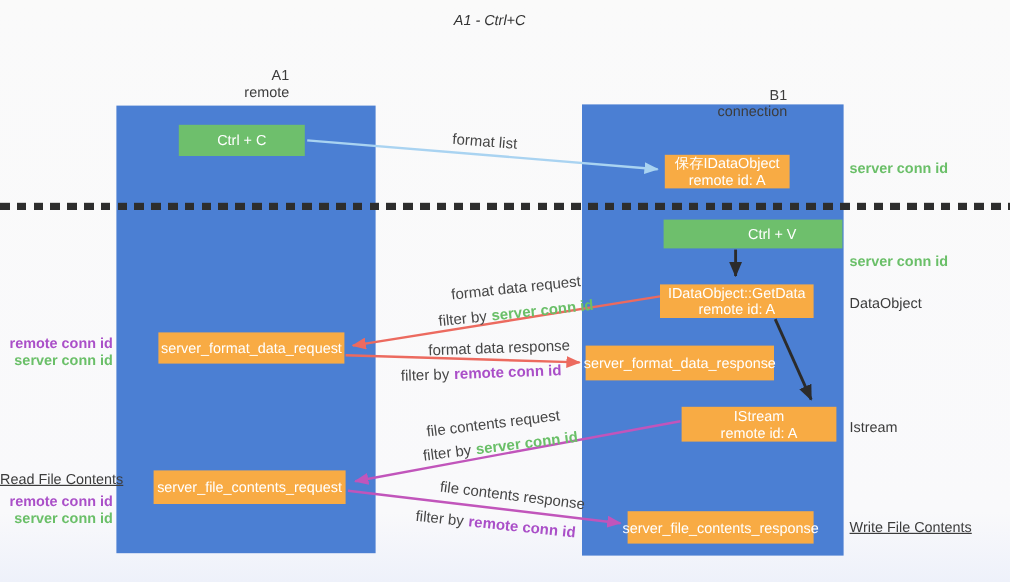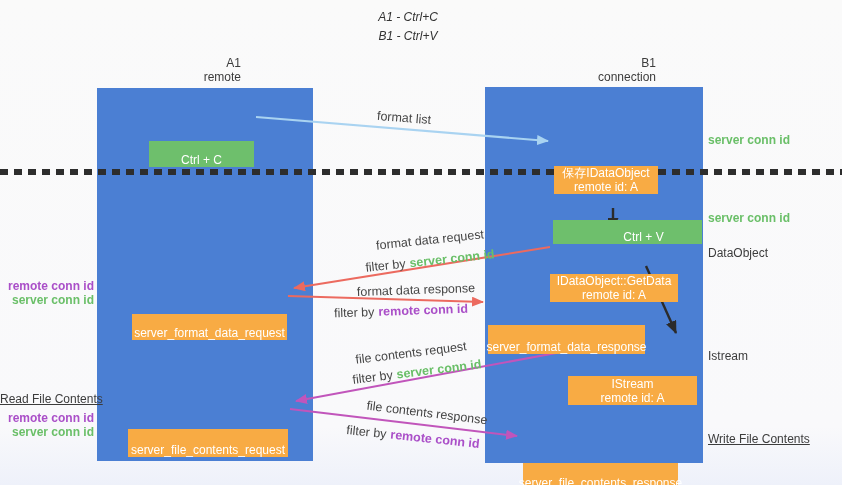--- a/index.html
+++ b/index.html
@@ -8,22 +8,22 @@
     background:linear-gradient(180deg,#fafafa 0%,#f9f9fb 88%,#eef1fa 100%);
     font-family:"Liberation Sans",sans-serif;color:#3c3c3c;
   }
   .title{position:absolute;left:308px;top:8px;width:200px;text-align:center;
     font-size:12px;line-height:19px;color:#333;font-style:italic;}
   .col{position:absolute;background:var(--column-blue,#4b7fd3);z-index:1;}
   .hdr{position:absolute;width:120px;text-align:right;font-size:12px;line-height:14px;color:#3c3c3c;z-index:2;}
   .dots{position:absolute;left:0;top:169px;width:842px;height:6px;z-index:3;
     background:repeating-linear-gradient(90deg,#2d2d2d 0 8px,transparent 8px 14px);}
   .arrows{position:absolute;left:0;top:0;z-index:4;pointer-events:none;}
-  .node{position:absolute;z-index:5;display:flex;flex-direction:column;align-items:center;justify-content:flex-end;
-    color:#fff;font-size:12px;line-height:14px;text-align:center;white-space:nowrap;margin-top:37px;}
+  .node{position:absolute;z-index:5;display:flex;flex-direction:column;align-items:center;justify-content:center;
+    color:#fff;font-size:12px;line-height:14px;text-align:center;white-space:nowrap;}
   .node.green{background:var(--box-green,#6ebf6c);}
   .node.orange{background:var(--box-orange,#f8ab44);}
   .side{position:absolute;z-index:6;font-size:12px;line-height:14px;white-space:nowrap;}
   .side.left{left:0;width:94px;text-align:right;}
   .side.right{left:708px;}
   .bold-green{color:var(--label-green,#6abf68);font-weight:bold;}
   .bold-purple{color:var(--label-purple,#aa4fc8);font-weight:bold;}
   .alabel{position:absolute;z-index:6;font-size:12.5px;color:#464646;white-space:nowrap;}
   .alabel .prefix{margin-right:4px;}
   .stroke-blue{stroke:var(--arrow-light-blue,#a9d3f1);}
@@ -31,28 +31,27 @@
   .stroke-mag{stroke:var(--arrow-magenta,#c155bb);}
   .stroke-black{stroke:var(--arrow-black,#2b2b2b);}
 </style>
 </head>
 <body>
 
 <div class="stage">
 
   <div class="title">
     <div>A1 - Ctrl+C</div>
-    <div>B1 - Ctrl+V</div>
   </div>
 
   <div class="hdr" style="left:121px;top:56px;">
     <div>A1</div>
     <div>remote</div>
   </div>
-  <div class="hdr" style="left:536px;top:56px;">
+  <div class="hdr" style="left:536px;top:72px;">
     <div>B1</div>
     <div>connection</div>
   </div>
 
   <div class="col" style="left:97px;top:88px;width:216px;height:373px;"></div>
   <div class="col" style="left:485px;top:87px;width:218px;height:376px;"></div>
 
   <div class="dots"></div>
 
   <svg class="arrows" width="842" height="485" viewBox="0 0 842 485">

